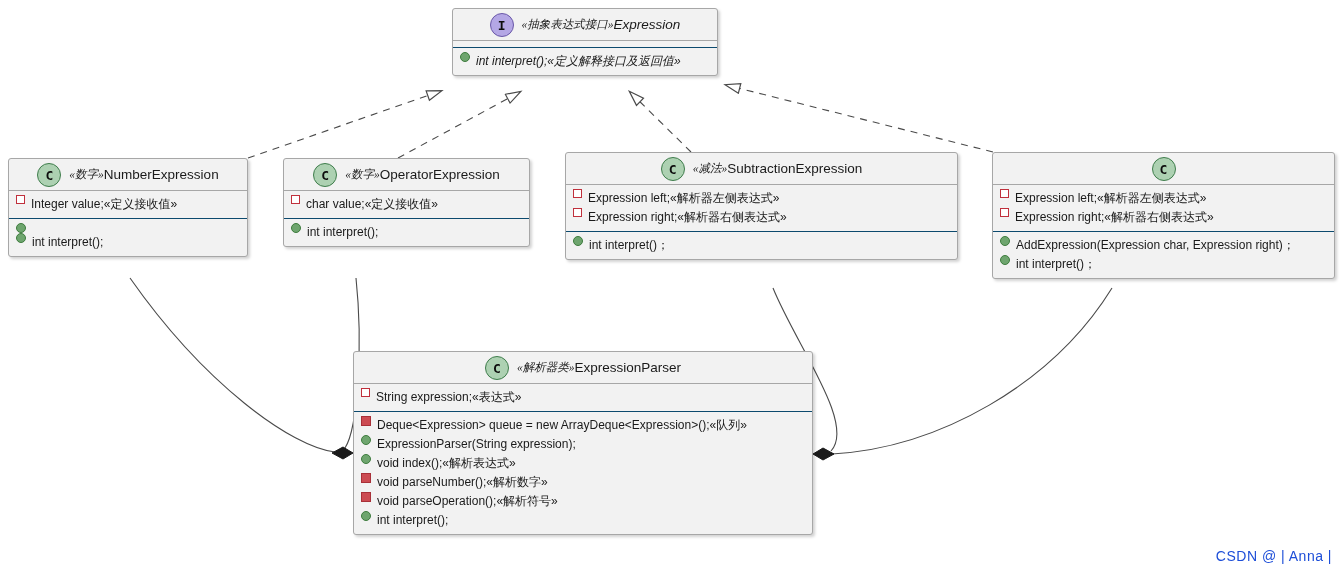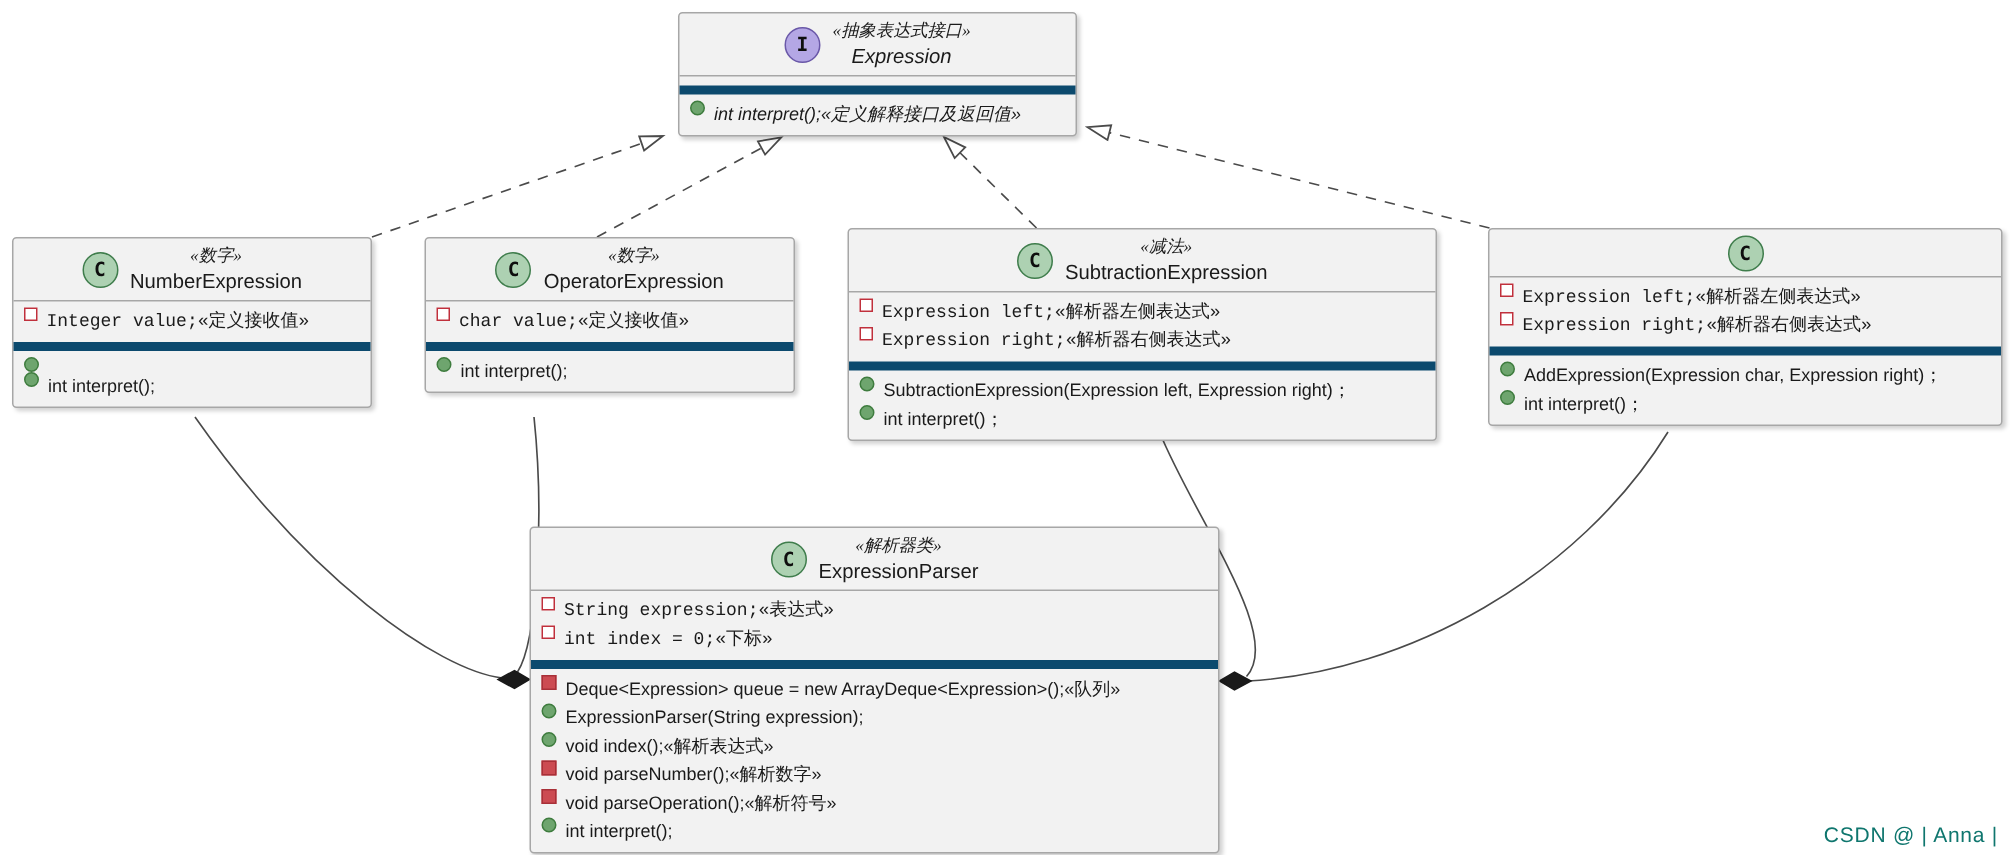--- a/index.html
+++ b/index.html
@@ -12,58 +12,58 @@
 
   .uml-class {
     position:absolute; box-sizing:border-box;
     background:#f2f2f2; border:1px solid #a7a7a7; border-radius:3px;
     box-shadow:2px 2px 3px rgba(0,0,0,0.18);
   }
   .uml-header {
     display:flex; align-items:center; justify-content:center; gap:8px;
     padding:4px 8px 3px; border-bottom:1px solid #a7a7a7;
   }
-  .uml-title-col { display:flex; flex-direction:column; align-items:center; }
+  .uml-title-col { display:flex; }
   .uml-stereotype {
     font-style:italic; font-size:11.5px; line-height:16px; color:#1a1a1a;
     font-family:"Liberation Serif","DejaVu Serif",serif;
   }
   .uml-classname { font-size:13.5px; line-height:18px; }
   .uml-classname.it { font-style:italic; }
   .type-icon {
     flex:0 0 auto; width:22px; height:22px; border-radius:50%;
     display:flex; align-items:center; justify-content:center;
     font-family:"DejaVu Sans Mono","Liberation Mono",monospace;
     font-weight:bold; font-size:13px; color:#0e0e0e;
   }
   .icon-class     { background:#add1b2; border:1px solid #3f7d4c; }
   .icon-interface { background:#b4a7e5; border:1px solid #6a58a8; }
 
-  .uml-fields  { padding:4px 7px; border-bottom:6px solid #0c4a6e;font-family:Liberation Mono, monospace; }
+  .uml-fields  { padding:4px 7px; border-bottom:1px solid #0c4a6e; }
   .uml-fields.empty { height:6px; padding:0; }
   .uml-methods { padding:4px 7px; }
 
   .member-row { display:flex; align-items:flex-start; gap:6px; font-size:12px; line-height:19px; white-space:nowrap; }
   .member-row.it { font-style:italic; }
   .m-icon { flex:0 0 auto; display:inline-block; }
   .mi-private-field-icon  { width:7px; height:7px; background:#ffffff; border:1.5px solid #c0303c; }
   .mi-private-method-icon { width:8px; height:8px; background:#cc4b52; border:1px solid #a83038; }
   .mi-public-method-icon  { width:8px; height:8px; border-radius:50%; background:#6ea56e; border:1px solid #3e7c3e; }
 
   
   .c-expression  { left:452px; top:8px;   width:266px; }
   .c-number      { left:8px;   top:158px; width:240px; }
   .c-operator    { left:283px; top:158px; width:247px; }
   .c-subtraction { left:565px; top:152px; width:393px; }
   .c-add         { left:992px; top:152px; width:343px; }
   .c-parser      { left:353px; top:351px; width:460px; }
 
   .watermark {
     position:absolute; right:10px; bottom:6px;
-    font-size:14px; color:#0f766e; letter-spacing:0.5px;
+    font-size:14px; color:#1d4ed8; letter-spacing:0.5px;
   }
 </style>
 </head>
 <body>
 
 <div id="canvas">
 
   <svg id="edges" viewBox="0 0 1342 570" xmlns="http://www.w3.org/2000/svg">
     <defs>
       <marker id="mk-realize" markerWidth="18" markerHeight="14" refX="15" refY="6" orient="auto" markerUnits="userSpaceOnUse">
@@ -161,24 +161,20 @@
             <span>Expression left;«解析器左侧表达式»</span>
           </div>
           <div class="member-row">
             <span class="m-icon mi-private-field-icon"></span>
             <span>Expression right;«解析器右侧表达式»</span>
           </div>
         </div>
     <div class="uml-methods">
           <div class="member-row">
             <span class="m-icon mi-public-method-icon"></span>
-            <span>SubtractionExpression(Expression left, Expression right)；</span>
-          </div>
-          <div class="member-row">
-            <span class="m-icon mi-public-method-icon"></span>
             <span>int interpret()；</span>
           </div>
         </div>
   </div>
       <div class="uml-class c-add">
     <div class="uml-header">
       <span class="type-icon icon-class">C</span>
     </div>
     <div class="uml-fields">
           <div class="member-row">
@@ -207,24 +203,20 @@
       <span class="uml-title-col">
         <span class="uml-stereotype">«解析器类»</span>
         <span class="uml-classname">ExpressionParser</span>
       </span>
     </div>
     <div class="uml-fields">
           <div class="member-row">
             <span class="m-icon mi-private-field-icon"></span>
             <span>String expression;«表达式»</span>
           </div>
-          <div class="member-row">
-            <span class="m-icon mi-private-field-icon"></span>
-            <span>int index = 0;«下标»</span>
-          </div>
         </div>
     <div class="uml-methods">
           <div class="member-row">
             <span class="m-icon mi-private-method-icon"></span>
             <span>Deque&lt;Expression&gt; queue = new ArrayDeque&lt;Expression&gt;();«队列»</span>
           </div>
           <div class="member-row">
             <span class="m-icon mi-public-method-icon"></span>
             <span>ExpressionParser(String expression);</span>
           </div>

